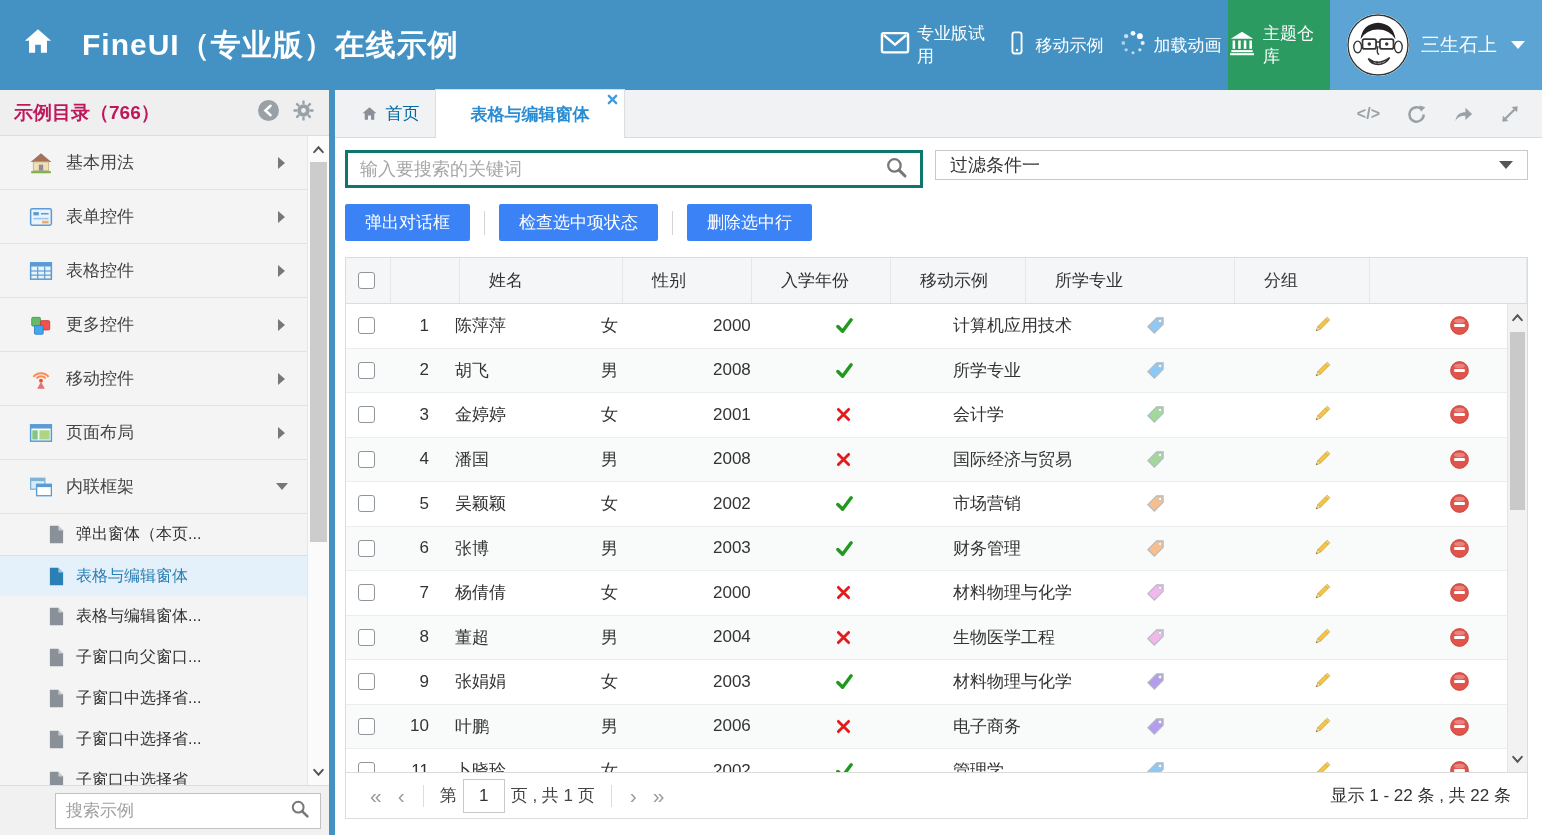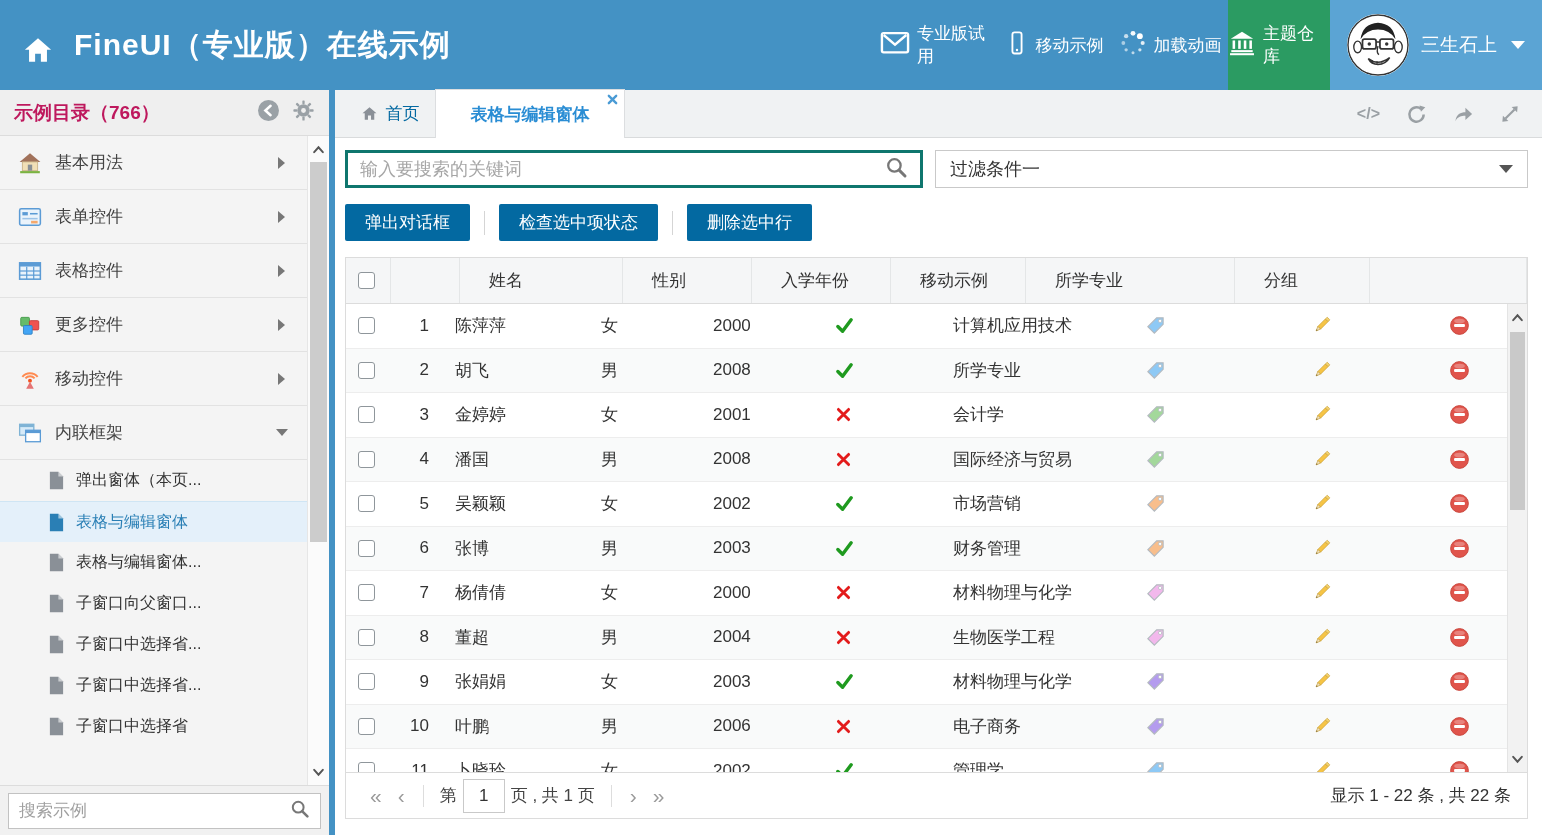--- a/index.html
+++ b/index.html
@@ -1,21 +1,21 @@
 <!DOCTYPE html>
 <html><head>
 <meta charset="utf-8">
 <style>
   * { margin:0; padding:0; box-sizing:border-box; }
   html,body { width:1542px; height:835px; overflow:hidden;
     font-family:"Liberation Sans","DejaVu Sans",sans-serif; background:#eef1f2; }
 
   
   .app-header { height:90px; background:#4492c4; display:flex; align-items:center; color:#fff; }
-  .brand { display:flex; align-items:flex-end; gap:20px; padding-left:22px; flex:1; }
+  .brand { display:flex; align-items:flex-start; gap:28px; padding-left:22px; flex:1; }
   .brand svg { display:block; }
   .app-title { font-size:30px; font-weight:bold; letter-spacing:1px; }
   .top-nav { display:flex; height:100%; }
   .nav-item { width:116px; height:100%; display:flex; align-items:center;
     justify-content:center; gap:7px; font-size:17px; cursor:pointer; }
   .nav-item.green { background:#2b9b62; width:102px; }
   .user-box { width:212px; height:100%; background:#5ba4d4; display:flex; align-items:center;
     justify-content:center; gap:12px; cursor:pointer; }
   .avatar { width:62px; height:62px; border-radius:50%; background:#fff; overflow:hidden; flex:none; }
   .user-name { font-size:19px; }
@@ -27,42 +27,42 @@
 
   
   .sidebar { width:335px; background:#f4f4f4; border-right:6px solid #4492c4; display:flex;
     flex-direction:column; position:relative; }
   .sb-header { height:46px; display:flex; align-items:center; padding:0 14px; background:#efefef;
     border-bottom:1px solid #dcdcdc; }
   .sb-title { font-size:19px; font-weight:bold; color:#be185d; flex:1; }
   .sb-header .hico { margin-left:12px; cursor:pointer; }
   .sb-menu { flex:1; position:relative; overflow:hidden; }
   .sb-items { position:absolute; left:0; top:0; right:22px; }
-  .nav-group { height:54px; display:flex; align-items:center; gap:13px; padding:0 18px;
+  .nav-group { height:54px; display:flex; align-items:center; gap:13px; padding:0 29px;
     border-bottom:1px solid #e2e2e2; font-size:17px; color:#444; cursor:pointer; position:relative; background:#f4f4f4; }
   .nav-group .gico { width:24px; height:24px; flex:none; }
   .arr-r { position:absolute; right:22px; width:0; height:0; border-top:6px solid transparent;
     border-bottom:6px solid transparent; border-left:7px solid #777; }
   .arr-d { position:absolute; right:19px; width:0; height:0; border-left:6px solid transparent;
     border-right:6px solid transparent; border-top:7px solid #777; }
   .nav-child { height:41px; display:flex; align-items:center; gap:11px; padding-left:48px;
     font-size:16px; color:#333; cursor:pointer; background:#f4f4f4; }
   .nav-child .file-ico { color:#8a9097; width:17px; height:19px; flex:none; }
   .nav-child.active { background:#e4f0fa; color:#2a7fb5; border-top:1px solid #cfe5f4; }
   .nav-child.active .file-ico { color:#2a7fb5; }
   .sb-scroll { position:absolute; right:0; top:0; bottom:0; width:22px; background:#fbfbfb;
     border-left:1px solid #e6e6e6; }
   .sb-scroll .thumb { position:absolute; left:2px; right:2px; top:26px; height:380px; background:#cccccc; }
   .scroll-arr { position:absolute; left:0; right:0; height:22px; display:flex; align-items:center;
     justify-content:center; cursor:pointer; }
   .scroll-arr.up { top:2px; } .scroll-arr.down { bottom:2px; }
   .sb-search { height:50px; background:#f1f1f1; border-top:1px solid #dcdcdc; display:flex;
     align-items:center; padding:0 8px; }
   .sb-search-box { flex:1; height:36px; background:#fff; border:1px solid #c2c2c2; display:flex;
-    align-items:center; padding:0 10px; }
+    align-items:center; padding:0 10px;margin-left:47px; }
   .sb-search-box input { flex:1; border:none; outline:none; font-size:17px; color:#333;
     font-family:inherit; background:transparent; }
   .sb-search-box input::placeholder { color:#a0a0a0; }
   .mag { color:#777; flex:none; cursor:pointer; }
 
   
   .main { flex:1; display:flex; flex-direction:column; background:#fff; min-width:0; }
   .tab-bar { height:48px; background:#f0f2f3; border-bottom:1px solid #d9dbdc; display:flex;
     align-items:flex-end; padding-left:10px; position:relative; }
   .tab { height:48px; display:flex; align-items:center; justify-content:center; gap:8px;
@@ -74,28 +74,28 @@
   .tb-icons { position:absolute; right:22px; top:0; height:48px; display:flex; align-items:center;
     gap:26px; color:#9aa0a4; }
   .tb-icons .ti { cursor:pointer; line-height:0; }
   .code-glyph { font-size:16px; font-weight:bold; font-family:"Liberation Sans",sans-serif; line-height:20px; }
 
   .content { flex:1; display:flex; flex-direction:column; padding:12px 14px 16px 10px; min-height:0; background:#fff; }
   .filter-row { display:flex; gap:12px; }
   .search-box { flex:1; height:38px; border:3px solid #0f766e; display:flex; align-items:center; padding:0 12px; }
   .search-box input { flex:1; border:none; outline:none; font-size:18px; font-family:inherit; color:#333; }
   .search-box input::placeholder { color:#a6a6a6; }
-  .dropdown { width:593px; height:38px; border:1px solid #c9c9c9; display:flex; align-items:center;
+  .dropdown { width:593px; height:30px; border:1px solid #c9c9c9; display:flex; align-items:center;
     padding:0 14px; font-size:18px; color:#333; cursor:pointer; }
   .dropdown .dd-label { flex:1; }
   .caret-down-g { width:0; height:0; border-left:7px solid transparent; border-right:7px solid transparent;
     border-top:8px solid #555; }
 
   .btn-row { margin-top:16px; display:flex; align-items:center; }
-  .btn { height:37px; background:#0369a1; color:#fff; border:none; font-size:17px; padding:0 20px;
+  .btn { height:37px; background:#3b82f6; color:#fff; border:none; font-size:17px; padding:0 20px;
     border-radius:2px; cursor:pointer; font-family:inherit; }
   .vsep { width:1px; height:24px; background:#d5d5d5; margin:0 14px; }
 
   
   .grid { margin-top:16px; flex:1; min-height:0; border:1px solid #dcdcdc; display:flex; flex-direction:column; }
   .g-cols { display:grid; grid-template-columns:45px 52px 146px 112px 122px 118px 192px 118px 140px 1fr; }
   .g-head { height:46px; background:#f5f6f7; border-bottom:1px solid #dcdcdc; font-size:17px; color:#333; flex:none;gap:17px; }
   .g-head .gc { border-right:1px solid #e4e6e7; }
   .g-head .gc:last-child { border-right:none; }
   .g-body { flex:1; position:relative; overflow:hidden; }
@@ -317,20 +317,30 @@
                 <path d="M4 9 A9 9 0 0 1 18 9" fill="none" stroke="#ff8a50" stroke-width="1.8"></path>
                 <path d="M6.8 10.5 A5.5 5.5 0 0 1 15.2 10.5" fill="none" stroke="#ff8a50" stroke-width="1.8"></path>
                 <circle cx="11" cy="12.5" r="1.8" fill="#f4511e"></circle>
                 <polygon points="11,13.5 7.5,20 14.5,20" fill="#e57373"></polygon>
               </svg></span>
           <span>移动控件</span>
           <span class="arr-r"></span>
         </div>
         <div class="nav-group">
           <span class="gico"><svg width="24" height="24" viewBox="0 0 22 22">
+                <rect x="1.5" y="3.5" width="19" height="15" fill="#fff" stroke="#5b9bd5" stroke-width="1.4"></rect>
+                <rect x="1.5" y="3.5" width="19" height="3.4" fill="#5b9bd5"></rect>
+                <rect x="3" y="8.5" width="5" height="8.5" fill="#81c784"></rect>
+                <rect x="9.5" y="8.5" width="9.5" height="8.5" fill="#aed581"></rect>
+              </svg></span>
+          <span>页面布局</span>
+          <span class="arr-r"></span>
+        </div>
+        <div class="nav-group">
+          <span class="gico"><svg width="24" height="24" viewBox="0 0 22 22">
                 <rect x="1.5" y="3" width="13" height="10" fill="#d6eaf8" stroke="#7fb3d5" stroke-width="1.2"></rect>
                 <rect x="1.5" y="3" width="13" height="2.6" fill="#7fb3d5"></rect>
                 <rect x="7" y="8.5" width="13.5" height="10.5" fill="#ffffff" stroke="#5b9bd5" stroke-width="1.2"></rect>
                 <rect x="7" y="8.5" width="13.5" height="2.6" fill="#5b9bd5"></rect>
               </svg></span>
           <span>内联框架</span>
           <span class="arr-d"></span>
         </div>
 
         <div class="nav-child">

